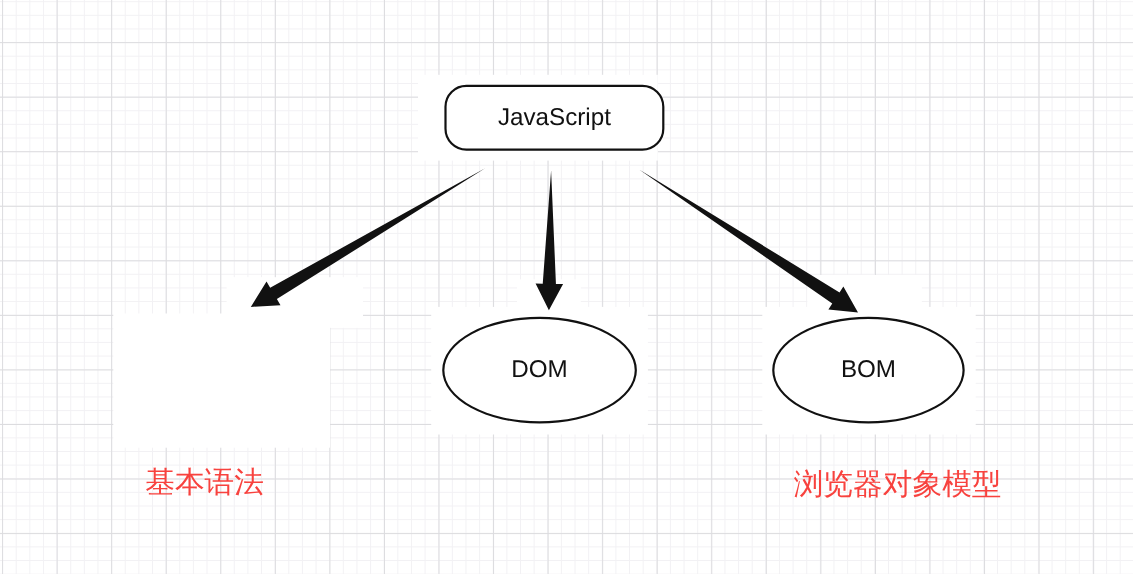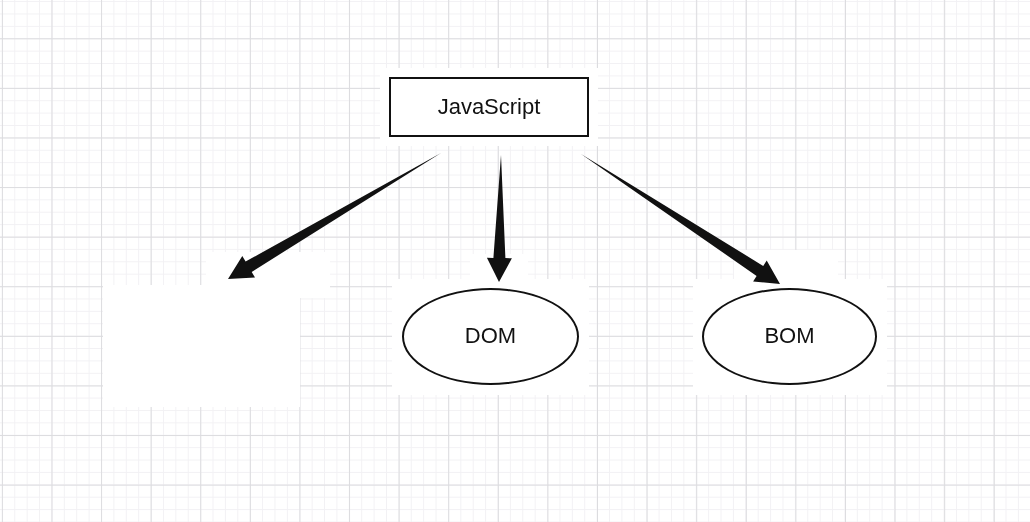--- a/index.html
+++ b/index.html
@@ -24,21 +24,21 @@
     position:absolute;
     box-sizing:border-box;
     display:flex;align-items:center;justify-content:center;
     background:var(--shape-fill,#ffffff);
     border:2px solid var(--shape-stroke,#111111);
     color:var(--shape-stroke,#111111);
     font-size:22px;
     line-height:1.1;
     white-space:nowrap;
   }
-  .node.rect{border-radius:0;}
+  .node.rect{border-radius:20px;margin-left:15px;}
   .node.ellipse{border-radius:50%;}
   .caption{
     position:absolute;
     transform:translateX(-50%);
     color:var(--caption-red,#f8423e);
     font-size:27px;
     line-height:30px;
     white-space:nowrap;
   }
 </style>
@@ -68,16 +68,18 @@
 
 
   <div class="node ellipse" style="left:402px;top:288px;width:177px;height:97px;">
     <span>DOM</span>
   </div>
 
   <div class="node ellipse" style="left:702px;top:288px;width:175px;height:97px;">
     <span>BOM</span>
   </div>
 
+  <div class="caption" style="left:186px;top:423px;">基本语法</div>
 
 
+  <div class="caption" style="left:816px;top:425px;">浏览器对象模型</div>
 
 </div>
 
 </body></html>

